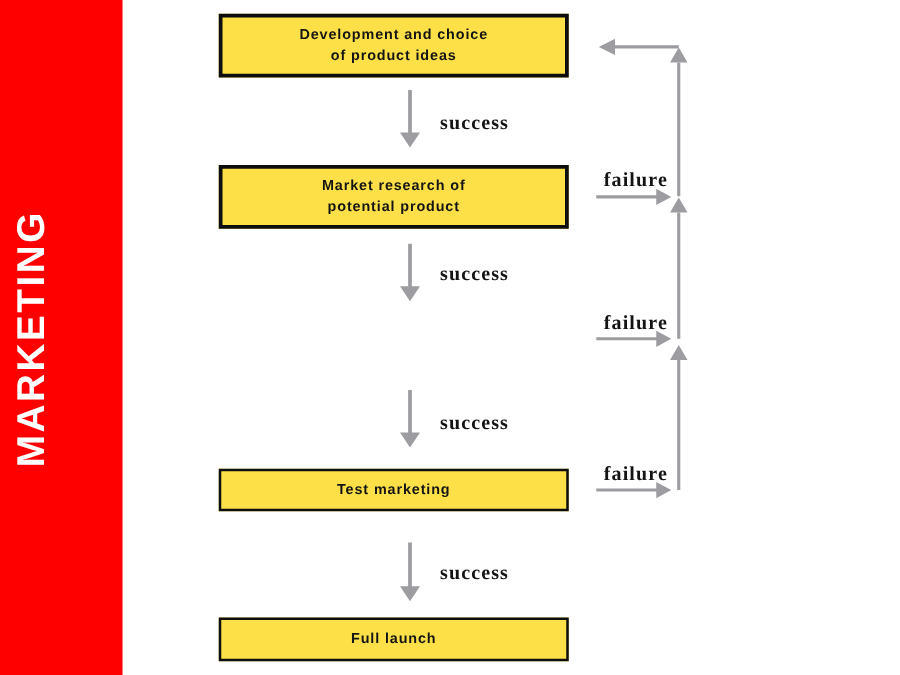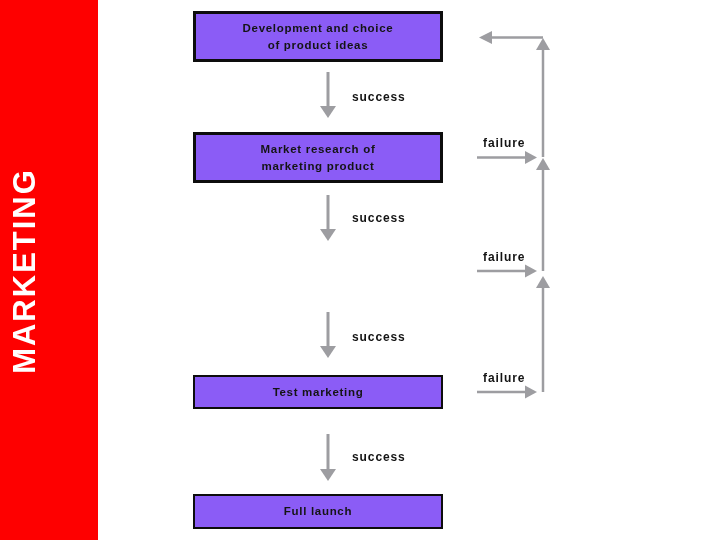--- a/index.html
+++ b/index.html
@@ -33,23 +33,23 @@
     color: #ffffff;
     font-size: 31px;
     font-weight: bold;
     letter-spacing: 2px;
     white-space: nowrap;
   }
 
   
   .flow-box {
     position: absolute;
-    left: 193px;
-    width: 250px;
-    background: #8b5cf6;
+    left: 175px;
+    width: 280px;
+    background: #fde047;
     border: 2px solid #0d0d0d;
     display: flex;
     align-items: center;
     justify-content: center;
   }
   .box-label {
     font-size: 11.5px;
     font-weight: bold;
     color: #141414;
     letter-spacing: 0.7px;
@@ -59,25 +59,26 @@
   }
   .box-1 { top: 11px;  height: 51px; border-width: 3px; }
   .box-2 { top: 132px; height: 51px; border-width: 3px; }
   .box-3 { top: 255px; height: 36px; }
   .box-4 { top: 375px; height: 34px; }
   .box-5 { top: 494px; height: 35px; }
 
   
   .edge-label {
     position: absolute;
-    font-size: 12px;
+    font-size: 16px;
     font-weight: bold;
     color: #141414;
     letter-spacing: 0.9px;
     white-space: nowrap;
+    font-family: Liberation Serif, serif;
   }
   .success-1 { left: 352px; top: 90px; }
   .success-2 { left: 352px; top: 211px; }
   .success-3 { left: 352px; top: 330px; }
   .success-4 { left: 352px; top: 450px; }
   .failure-1 { left: 483px; top: 136px; }
   .failure-2 { left: 483px; top: 250px; }
   .failure-3 { left: 483px; top: 371px; }
 
   .arrow-layer {
@@ -132,21 +133,21 @@
       <polygon points="492,31 492,44 479,37.5"></polygon>
     </g>
   </svg>
 
   <div class="flow-box box-1">
     <span class="box-label">Development and choice
 of product ideas</span>
   </div>
   <div class="flow-box box-2">
     <span class="box-label">Market research of
-marketing product</span>
+potential product</span>
   </div>
   <div class="flow-box box-5">
     <span class="box-label">Full launch</span>
   </div>
   <div class="flow-box box-4">
     <span class="box-label">Test marketing</span>
   </div>
 
   <span class="edge-label success-1">success</span>
   <span class="edge-label success-2">success</span>

